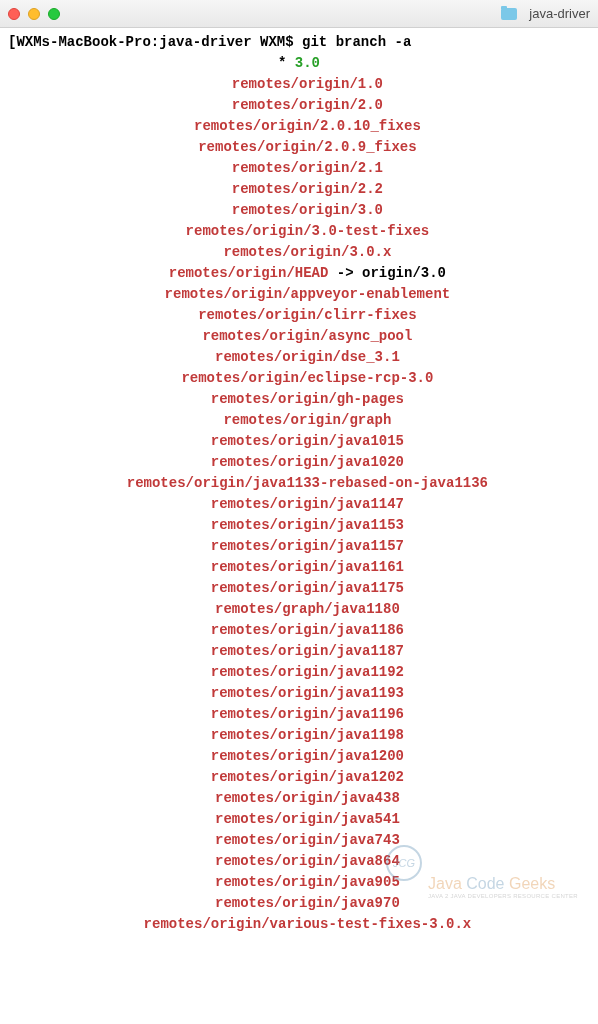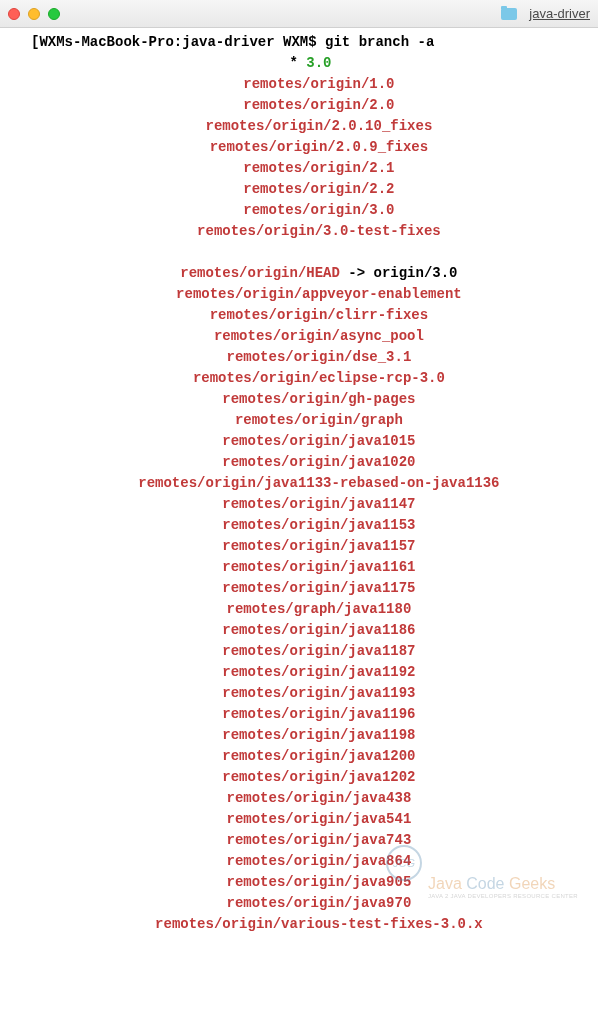--- a/index.html
+++ b/index.html
@@ -36,21 +36,20 @@
     .max-btn { background: #27c93f; border: 1px solid #1aab29; }
     .title-area {
       position: absolute;
       right: 8px;
       display: flex;
       align-items: center;
       gap: 12px;
       color: #4a4a4a;
       font-family: -apple-system, "Helvetica Neue", sans-serif;
       font-size: 13px;
-      text-decoration: underline;
     }
     .folder-icon {
       width: 16px;
       height: 12px;
       background: #7bc8e8;
       border-radius: 2px;
       position: relative;
     }
     .folder-icon::before {
       content: '';
@@ -59,21 +58,20 @@
       left: 0;
       width: 6px;
       height: 3px;
       background: #7bc8e8;
       border-radius: 1px 1px 0 0;
     }
     .terminal {
       padding: 4px 8px;
       line-height: 1.5;
       font-weight: bold;
-      margin-left: 23px;
     }
     .prompt-line {
       color: #000;
     }
     .branch-line {
       white-space: pre;
       text-align: center;
     }
     .current-branch {
       color: #28a028;
@@ -145,21 +143,21 @@
     <div class="branch-line"><span>* </span><span class="current-branch">3.0</span></div>
     <div id="remotes-before">
         <div class="branch-line"><span>  </span><span class="remote-branch">remotes/origin/1.0</span></div>
         <div class="branch-line"><span>  </span><span class="remote-branch">remotes/origin/2.0</span></div>
         <div class="branch-line"><span>  </span><span class="remote-branch">remotes/origin/2.0.10_fixes</span></div>
         <div class="branch-line"><span>  </span><span class="remote-branch">remotes/origin/2.0.9_fixes</span></div>
         <div class="branch-line"><span>  </span><span class="remote-branch">remotes/origin/2.1</span></div>
         <div class="branch-line"><span>  </span><span class="remote-branch">remotes/origin/2.2</span></div>
         <div class="branch-line"><span>  </span><span class="remote-branch">remotes/origin/3.0</span></div>
         <div class="branch-line"><span>  </span><span class="remote-branch">remotes/origin/3.0-test-fixes</span></div>
-        <div class="branch-line"><span>  </span></div>
+        <div class="branch-line"><span>  </span><span class="remote-branch">remotes/origin/3.0.x</span></div>
       </div>
     <div class="branch-line"><span>  </span><span class="remote-branch">remotes/origin/HEAD</span><span class="head-arrow"> -&gt; origin/3.0</span></div>
     <div id="remotes-after">
         <div class="branch-line"><span>  </span><span class="remote-branch">remotes/origin/appveyor-enablement</span></div>
         <div class="branch-line"><span>  </span><span class="remote-branch">remotes/origin/clirr-fixes</span></div>
         <div class="branch-line"><span>  </span><span class="remote-branch">remotes/origin/async_pool</span></div>
         <div class="branch-line"><span>  </span><span class="remote-branch">remotes/origin/dse_3.1</span></div>
         <div class="branch-line"><span>  </span><span class="remote-branch">remotes/origin/eclipse-rcp-3.0</span></div>
         <div class="branch-line"><span>  </span><span class="remote-branch">remotes/origin/gh-pages</span></div>
         <div class="branch-line"><span>  </span><span class="remote-branch">remotes/origin/graph</span></div>

